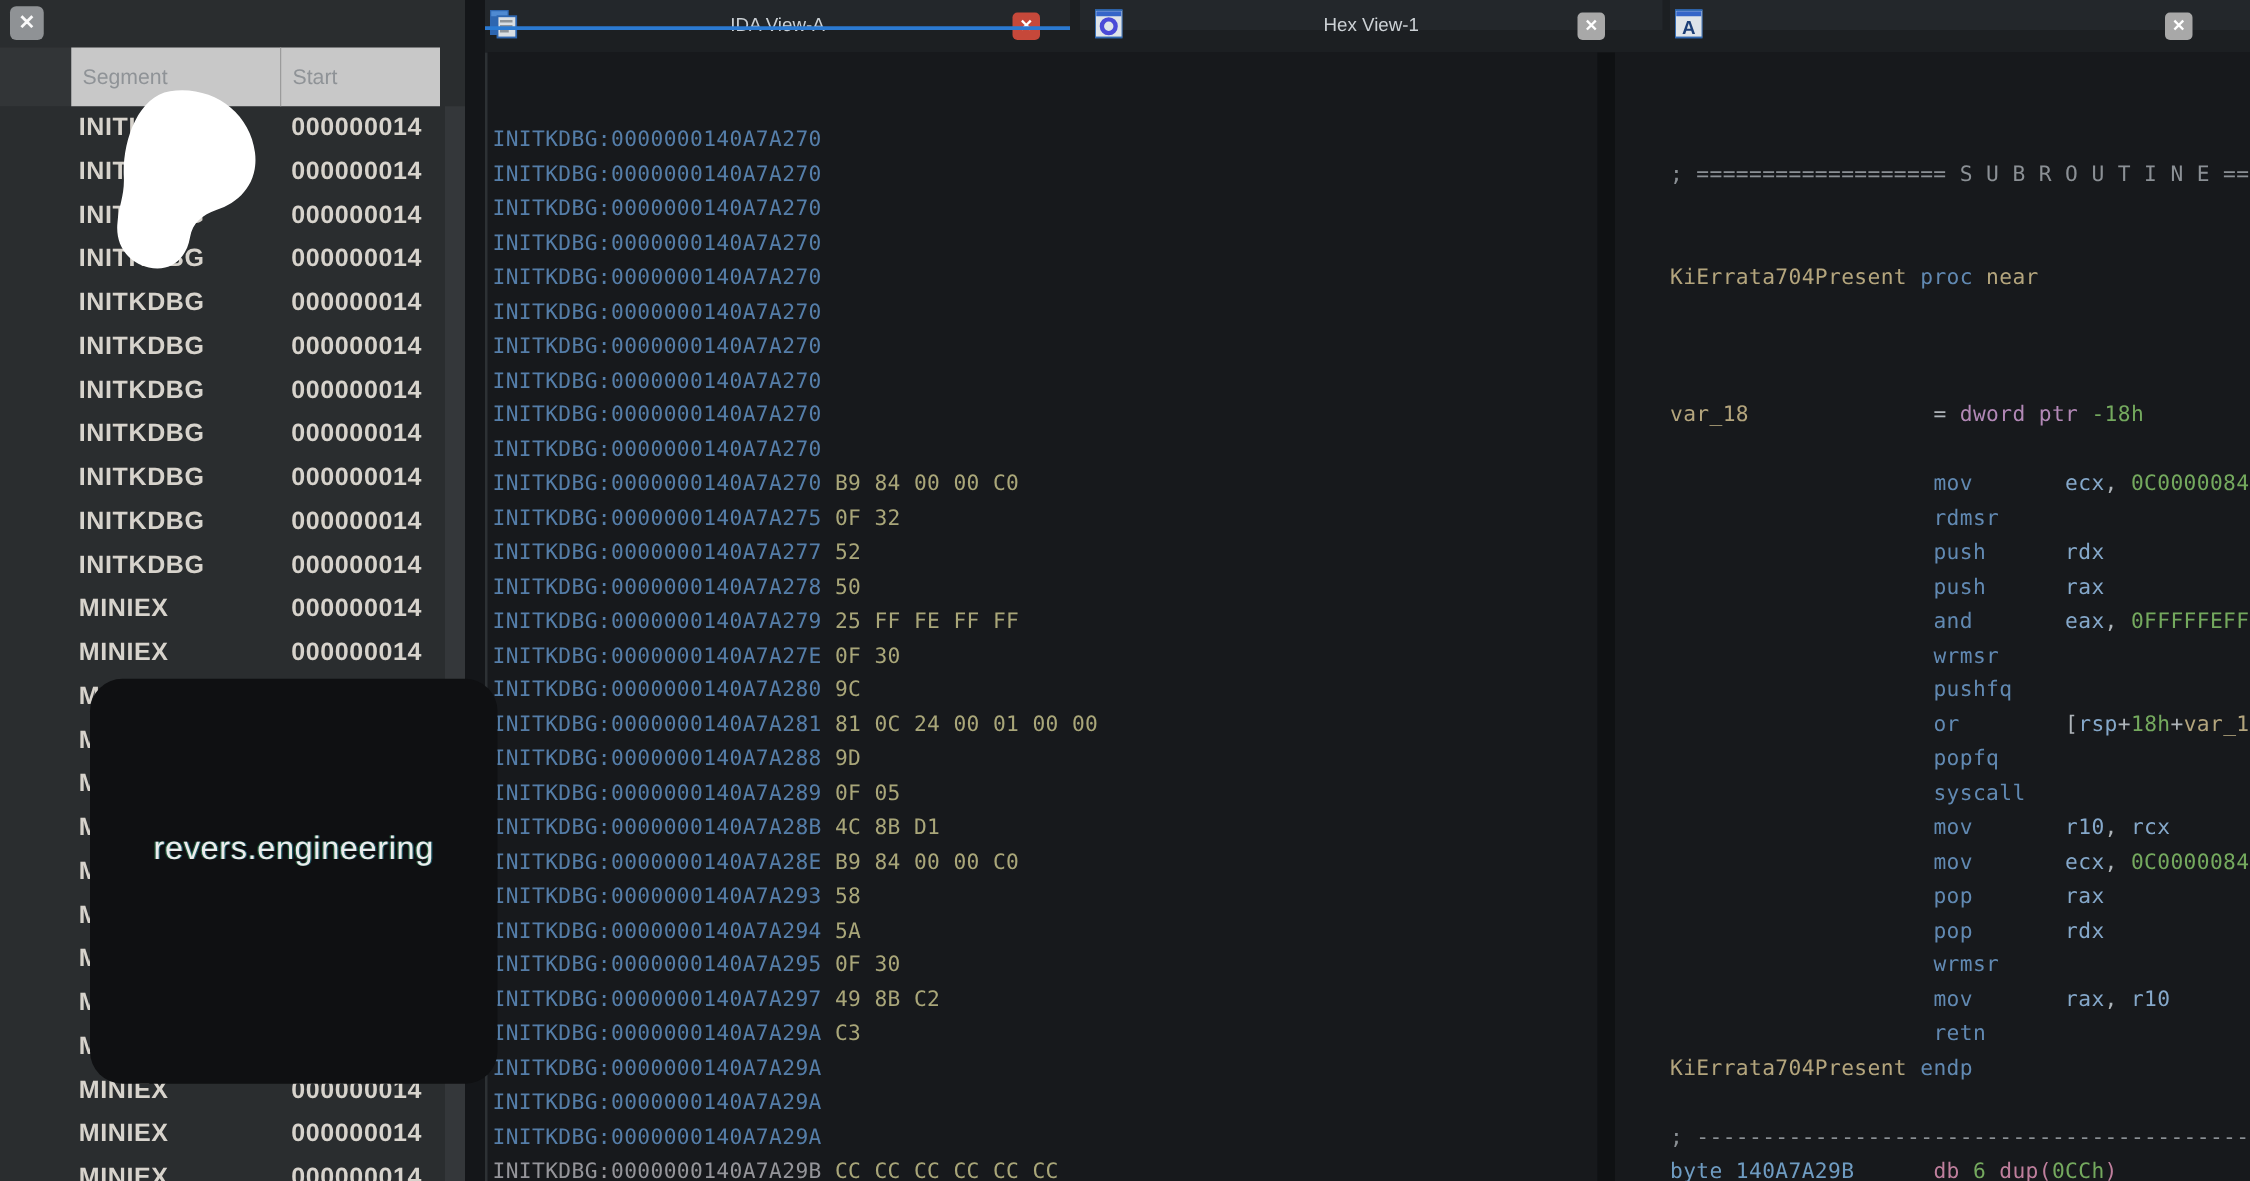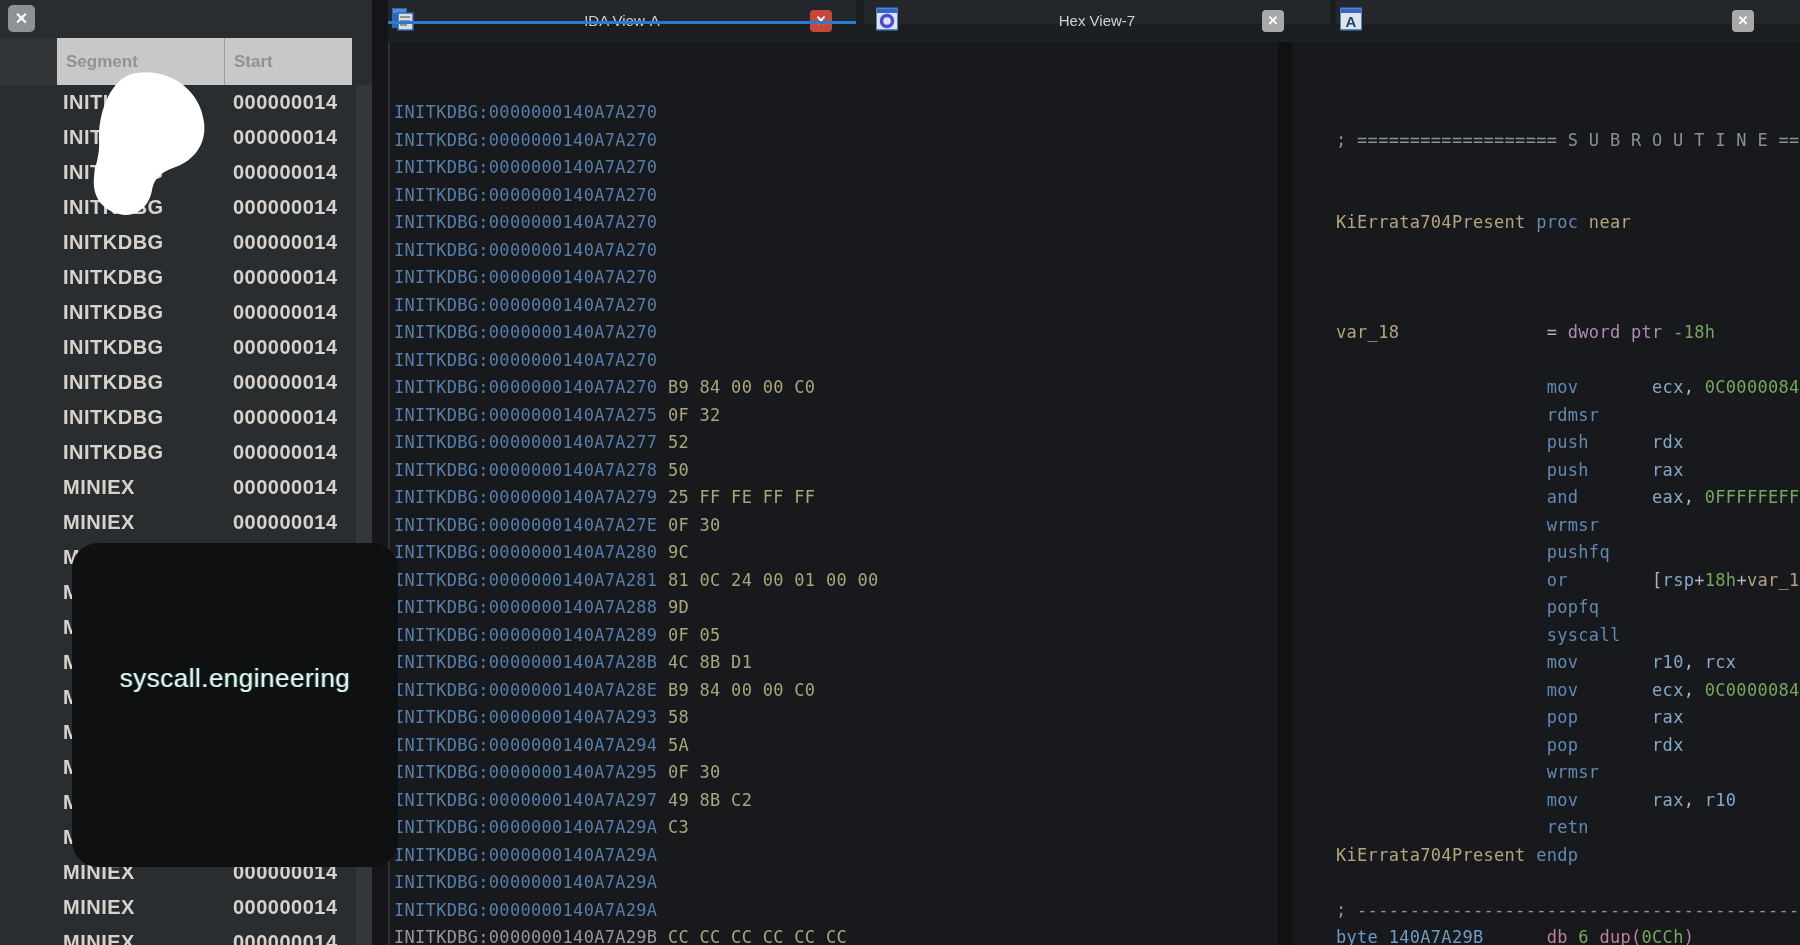--- a/index.html
+++ b/index.html
@@ -6,21 +6,21 @@
   .app{position:relative;width:1800px;height:945px;overflow:hidden;background:#141619;
        font-family:"Liberation Sans",sans-serif;}
 
   
   .left-panel{position:absolute;left:0;top:0;width:372px;height:945px;background:#2a2d2f;}
   .lp-close{position:absolute;left:8px;top:5px;width:27px;height:27px;background:#8f9295;
             border-radius:5px;color:#fafafa;font-weight:bold;font-size:16px;line-height:27px;
             text-align:center;cursor:pointer;}
   .lp-gutter-head{position:absolute;left:0;top:38px;width:57px;height:47px;background:#323537;}
   .hcell{position:absolute;top:38px;height:47px;background:#c8c8c8;color:#8f9397;
-         font-size:17px;line-height:47px;padding-left:9px;box-sizing:border-box;font-weight:bold;}
+         font-size:17px;line-height:47px;padding-left:9px;box-sizing:border-box;}
   .hcell.seg{left:57px;width:167px;}
   .hcell.start{left:224px;width:128px;border-left:1px solid #9b9b9b;}
   .lp-scroll{position:absolute;left:356px;top:85px;width:16px;bottom:0;background:#34373a;}
   .trows{position:absolute;left:0;top:85px;width:356px;}
   .trow{position:relative;height:35px;}
   .trow span{position:absolute;line-height:35px;font-size:20px;font-weight:600;
              letter-spacing:.5px;color:#d7d3cc;white-space:pre;}
   .c-seg{left:63px;}
   .c-start{left:233px;}
 
@@ -187,21 +187,21 @@
       <span class="tab-title">IDA View-A</span>
       <div class="closebtn close-red" style="left:422px;">✕</div>
       <div class="underline"></div>
     </div>
     <div class="tabgroup" id="tg2">
       <svg class="tabicon" style="left:12px;" viewBox="0 0 22 26">
         <rect x="0" y="2" width="22" height="22" fill="#dfe4e9" stroke="#2e66b0" stroke-width="1.5"></rect>
         <rect x="1" y="3" width="20" height="4" fill="#3565c8"></rect>
         <circle cx="11" cy="15" r="5.5" fill="none" stroke="#4a4ad8" stroke-width="3.5"></circle>
       </svg>
-      <span class="tab-title">Hex View-7</span>
+      <span class="tab-title">Hex View-1</span>
       <div class="closebtn close-gray" style="left:398px;">✕</div>
     </div>
     <div class="tabgroup" id="tg3">
       <svg class="tabicon" style="left:4px;" viewBox="0 0 22 26">
         <rect x="0" y="2" width="22" height="22" fill="#dfe4e9" stroke="#2e66b0" stroke-width="1.5"></rect>
         <rect x="1" y="3" width="20" height="4" fill="#3565c8"></rect>
         <text x="11" y="21" text-anchor="middle" font-family="Liberation Sans, sans-serif" font-size="15" font-weight="bold" fill="#1d3f77">A</text>
       </svg>
       <div class="closebtn close-gray" style="left:396px;">✕</div>
     </div>
@@ -217,16 +217,16 @@
     <div><div class="cline"></div><div class="cline"><span style="color: rgb(139, 144, 149);">; =================== S U B R O U T I N E =======================</span></div><div class="cline"></div><div class="cline"></div><div class="cline"><span style="color: rgb(180, 165, 125);">KiErrata704Present </span><span style="color: rgb(97, 137, 178);">proc </span><span style="color: rgb(180, 165, 125);">near</span></div><div class="cline"></div><div class="cline"></div><div class="cline"></div><div class="cline"><span style="color: rgb(180, 165, 125);">var_18</span><span style="color: rgb(174, 180, 185);">              </span><span style="color: rgb(174, 180, 185);">= </span><span style="color: rgb(178, 136, 182);">dword </span><span style="color: rgb(178, 136, 182);">ptr </span><span style="color: rgb(116, 169, 94);">-18h</span></div><div class="cline"></div><div class="cline"><span style="color: rgb(174, 180, 185);">                    </span><span style="color: rgb(97, 137, 178);">mov       </span><span style="color: rgb(133, 168, 202);">ecx</span><span style="color: rgb(174, 180, 185);">, </span><span style="color: rgb(116, 169, 94);">0C0000084h</span></div><div class="cline"><span style="color: rgb(174, 180, 185);">                    </span><span style="color: rgb(97, 137, 178);">rdmsr</span></div><div class="cline"><span style="color: rgb(174, 180, 185);">                    </span><span style="color: rgb(97, 137, 178);">push      </span><span style="color: rgb(133, 168, 202);">rdx</span></div><div class="cline"><span style="color: rgb(174, 180, 185);">                    </span><span style="color: rgb(97, 137, 178);">push      </span><span style="color: rgb(133, 168, 202);">rax</span></div><div class="cline"><span style="color: rgb(174, 180, 185);">                    </span><span style="color: rgb(97, 137, 178);">and       </span><span style="color: rgb(133, 168, 202);">eax</span><span style="color: rgb(174, 180, 185);">, </span><span style="color: rgb(116, 169, 94);">0FFFFFEFFh</span></div><div class="cline"><span style="color: rgb(174, 180, 185);">                    </span><span style="color: rgb(97, 137, 178);">wrmsr</span></div><div class="cline"><span style="color: rgb(174, 180, 185);">                    </span><span style="color: rgb(97, 137, 178);">pushfq</span></div><div class="cline"><span style="color: rgb(174, 180, 185);">                    </span><span style="color: rgb(97, 137, 178);">or        </span><span style="color: rgb(174, 180, 185);">[</span><span style="color: rgb(133, 168, 202);">rsp</span><span style="color: rgb(174, 180, 185);">+</span><span style="color: rgb(116, 169, 94);">18h</span><span style="color: rgb(174, 180, 185);">+</span><span style="color: rgb(180, 165, 125);">var_18</span></div><div class="cline"><span style="color: rgb(174, 180, 185);">                    </span><span style="color: rgb(97, 137, 178);">popfq</span></div><div class="cline"><span style="color: rgb(174, 180, 185);">                    </span><span style="color: rgb(97, 137, 178);">syscall</span></div><div class="cline"><span style="color: rgb(174, 180, 185);">                    </span><span style="color: rgb(97, 137, 178);">mov       </span><span style="color: rgb(133, 168, 202);">r10</span><span style="color: rgb(174, 180, 185);">, </span><span style="color: rgb(133, 168, 202);">rcx</span></div><div class="cline"><span style="color: rgb(174, 180, 185);">                    </span><span style="color: rgb(97, 137, 178);">mov       </span><span style="color: rgb(133, 168, 202);">ecx</span><span style="color: rgb(174, 180, 185);">, </span><span style="color: rgb(116, 169, 94);">0C0000084h</span></div><div class="cline"><span style="color: rgb(174, 180, 185);">                    </span><span style="color: rgb(97, 137, 178);">pop       </span><span style="color: rgb(133, 168, 202);">rax</span></div><div class="cline"><span style="color: rgb(174, 180, 185);">                    </span><span style="color: rgb(97, 137, 178);">pop       </span><span style="color: rgb(133, 168, 202);">rdx</span></div><div class="cline"><span style="color: rgb(174, 180, 185);">                    </span><span style="color: rgb(97, 137, 178);">wrmsr</span></div><div class="cline"><span style="color: rgb(174, 180, 185);">                    </span><span style="color: rgb(97, 137, 178);">mov       </span><span style="color: rgb(133, 168, 202);">rax</span><span style="color: rgb(174, 180, 185);">, </span><span style="color: rgb(133, 168, 202);">r10</span></div><div class="cline"><span style="color: rgb(174, 180, 185);">                    </span><span style="color: rgb(97, 137, 178);">retn</span></div><div class="cline"><span style="color: rgb(180, 165, 125);">KiErrata704Present </span><span style="color: rgb(97, 137, 178);">endp</span></div><div class="cline"></div><div class="cline"><span style="color: rgb(139, 144, 149);">; --------------------------------------------------------------------------</span></div><div class="cline"><span style="color: rgb(111, 156, 194);">byte_140A7A29B</span><span style="color: rgb(174, 180, 185);">      </span><span style="color: rgb(191, 127, 157);">db </span><span style="color: rgb(116, 169, 94);">6 </span><span style="color: rgb(191, 127, 157);">dup(</span><span style="color: rgb(116, 169, 94);">0CCh</span><span style="color: rgb(191, 127, 157);">)</span></div></div>
   </div>
 
   <svg class="blob" viewBox="0 0 132 148">
     <path d="M 58 3 C 92 -2 122 20 126 52 C 129 76 114 92 95 98 C 84 102 76 108 74 120
              C 71 138 57 148 41 144 C 24 140 14 126 16 108 C 17 94 22 86 21 70
              C 20 44 32 7 58 3 Z" fill="#ffffff"></path>
   </svg>
 
   <div class="logo">
-    <div class="logo-sub">syscall.engineering</div>
+    <div class="logo-sub">revers.engineering</div>
   </div>
 
 </div>
 
 </body></html>

